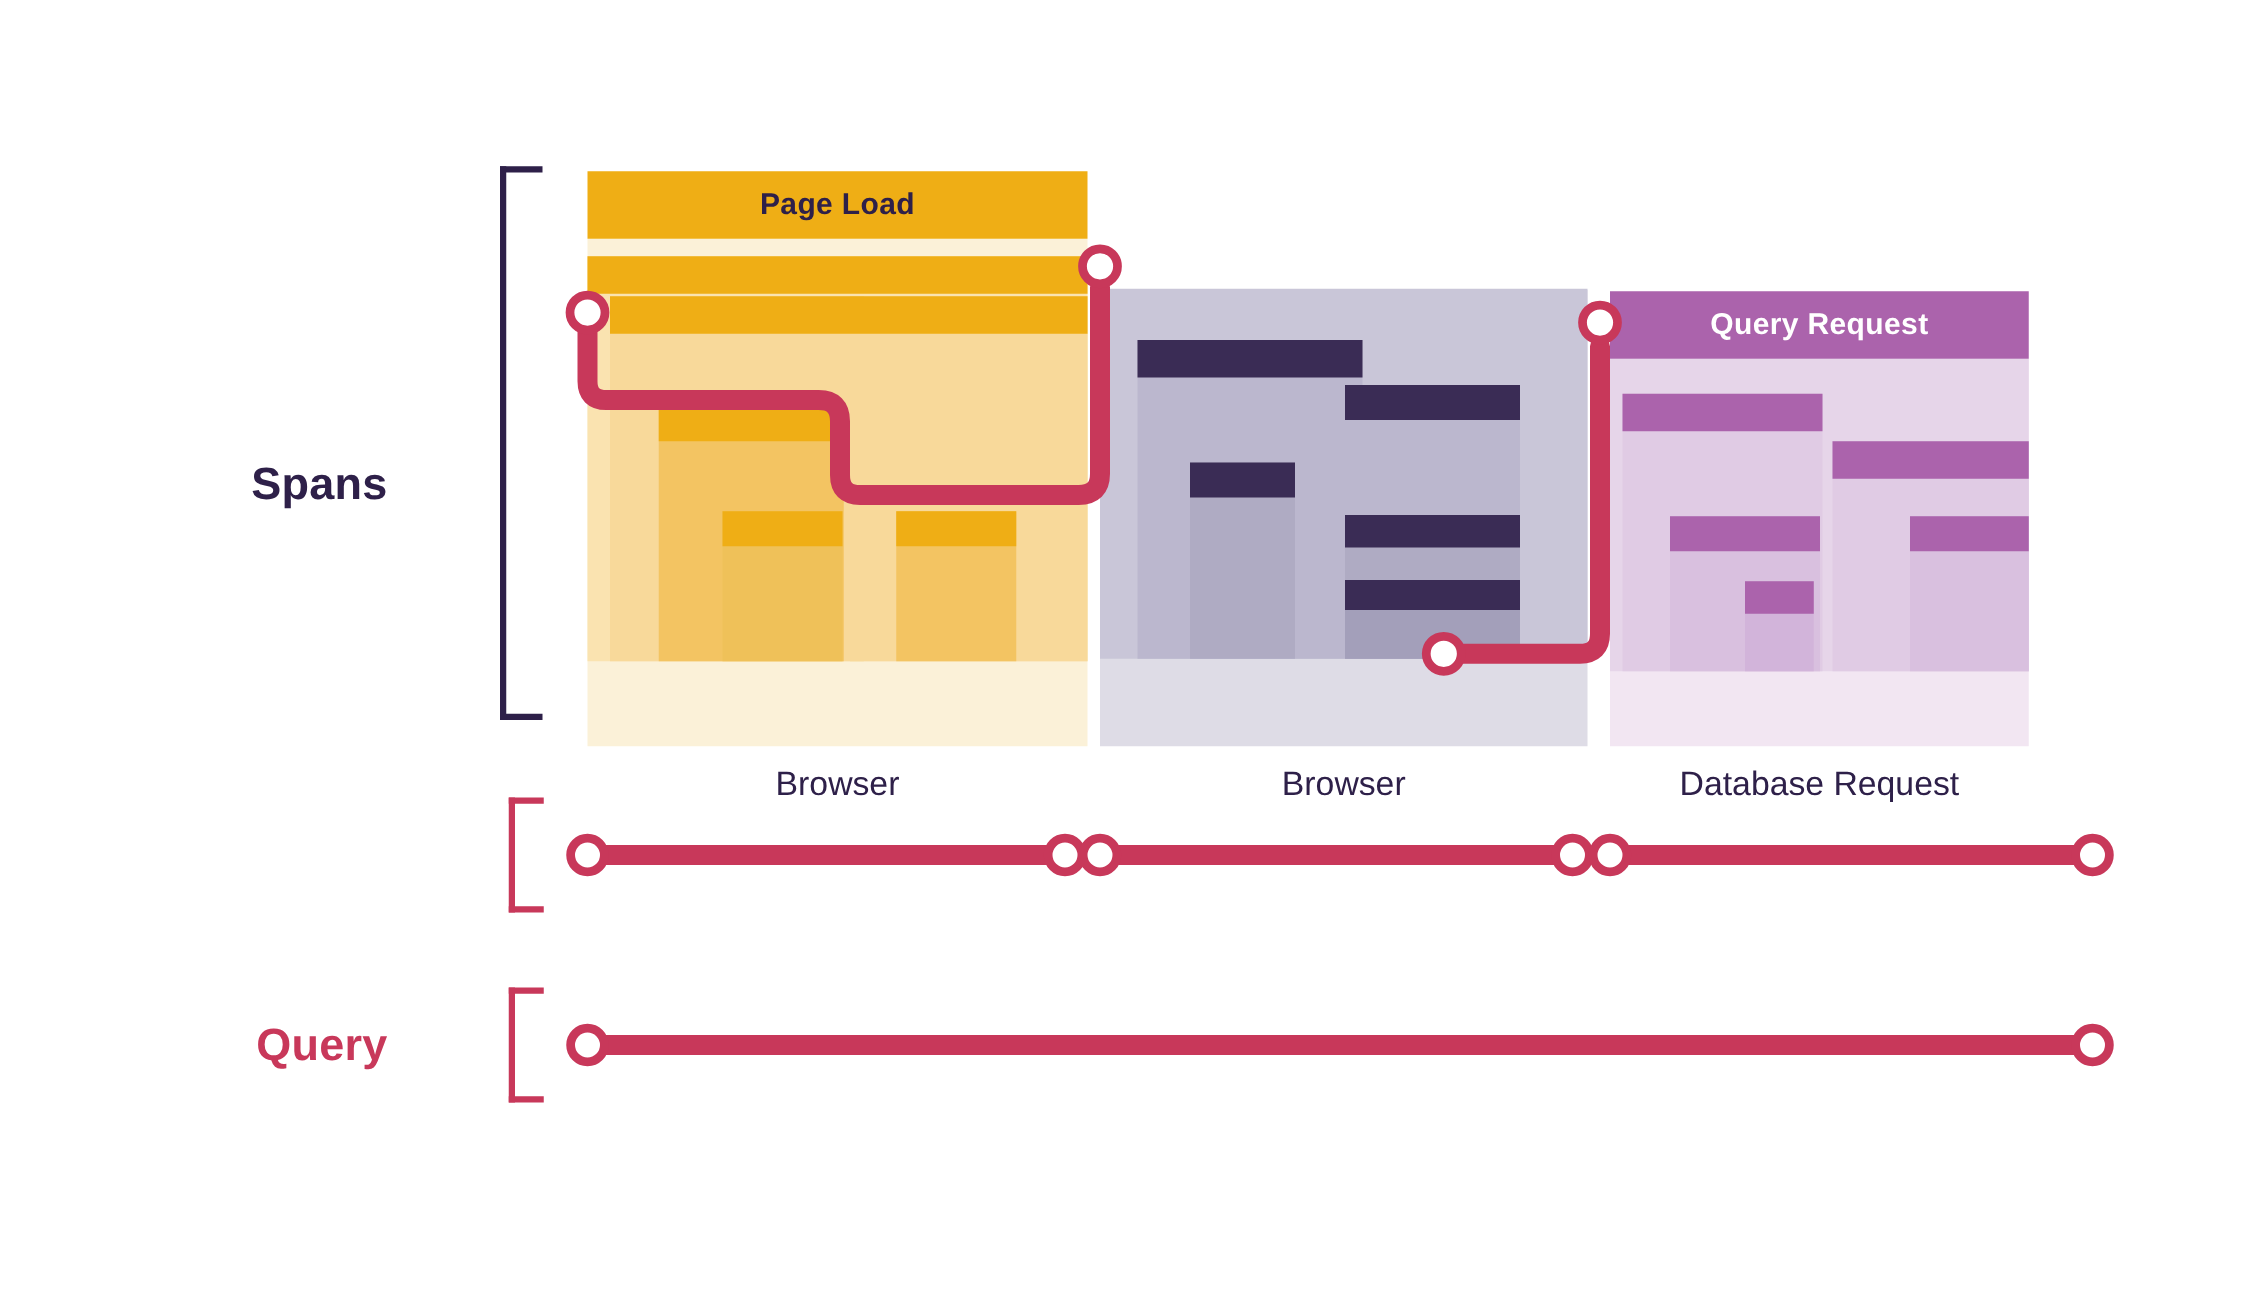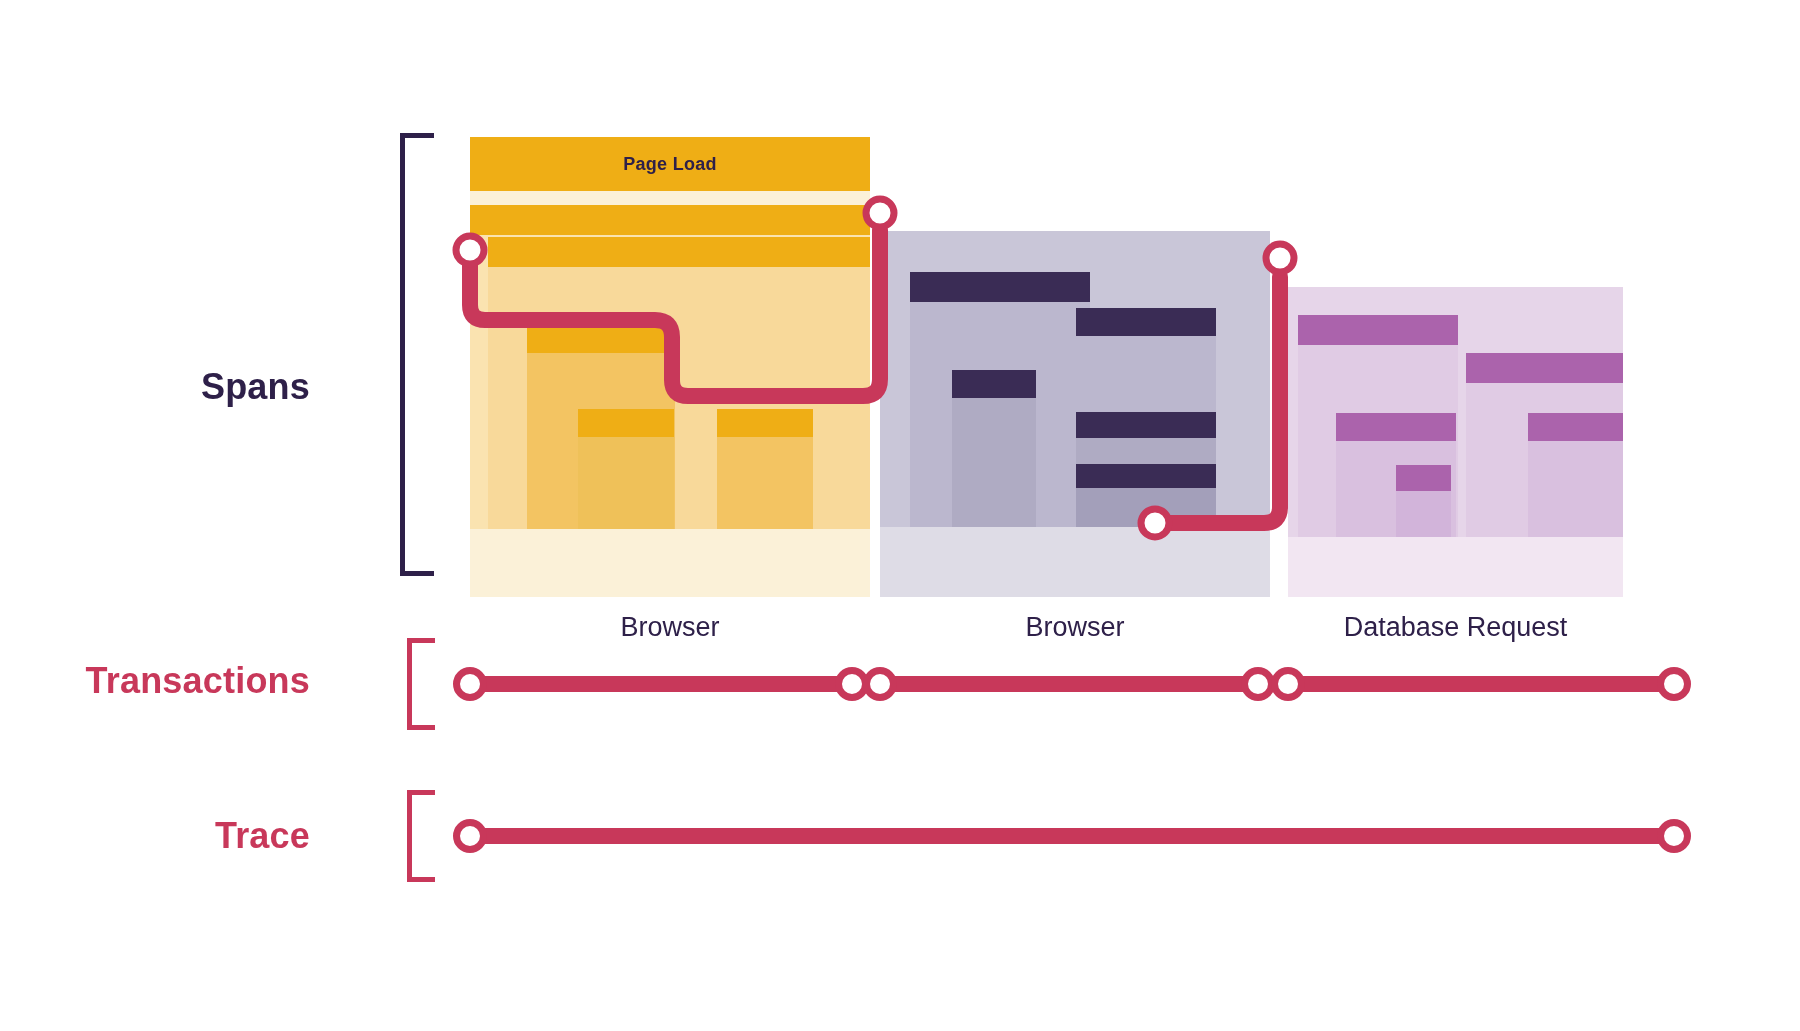--- a/index.html
+++ b/index.html
@@ -87,21 +87,21 @@
   }
   .group-header {
     position: absolute;
     left: 0;
     width: 100%;
     height: 54px;
     box-sizing: border-box;
     display: flex;
     align-items: center;
     justify-content: center;
-    font-size: 18px;
+    font-size: 24px;
     font-weight: bold;
     letter-spacing: 0.3px;
   }
   .group-body {
     position: absolute;
     left: 0;
     width: 100%;
   }
   .bar {
     position: absolute;
@@ -149,22 +149,21 @@
     border: 7px solid #C8385A;
     box-sizing: border-box;
   }
 </style>
 </head>
 <body>
 
 <div id="stage">
 
   <div class="row-label" id="label-spans">Spans</div>
-  <div class="row-label" id="label-transactions">Transactions</div>
-  <div class="row-label" id="label-trace">Trace</div>
+  <div class="row-label" id="label-trace">Query</div>
 
   <div class="bracket" id="bracket-spans"></div>
   <div class="bracket" id="bracket-transactions"></div>
   <div class="bracket" id="bracket-trace"></div>
 
   <div id="groups-layer">
       <div class="group" style="left: 470px; top: 137px; width: 400px; height: 460px;">
         <div class="group-body" style="top: 54px; height: 406px; background: rgb(251, 241, 216);"></div>
         <div class="bar" style="left: 0px; width: 400px; top: 68px; height: 324px; background: rgb(250, 227, 176);">
           <div class="bar-cap" style="height: 30px; background: rgb(239, 174, 21);"></div>
@@ -219,20 +218,23 @@
           <div class="bar-cap" style="height: 28px; background: rgb(171, 99, 172);"></div>
         </div>
         <div class="bar" style="left: 108px; width: 55px; top: 232px; height: 72px; background: rgb(210, 180, 218);">
           <div class="bar-cap" style="height: 26px; background: rgb(171, 99, 172);"></div>
         </div>
         <div class="bar" style="left: 178px; width: 157px; top: 120px; height: 184px; background: rgb(224, 203, 228);">
           <div class="bar-cap" style="height: 30px; background: rgb(171, 99, 172);"></div>
         </div>
         <div class="bar" style="left: 240px; width: 95px; top: 180px; height: 124px; background: rgb(217, 192, 223);">
           <div class="bar-cap" style="height: 28px; background: rgb(171, 99, 172);"></div>
+        </div>
+        <div class="group-header" style="background: rgb(171, 99, 172); color: rgb(255, 255, 255);">
+          <span>Query Request</span>
         </div>
       </div>
       <div class="group-caption" style="left: 1288px; width: 335px;">Database Request</div>
     </div>
 
   <svg id="connector-svg" viewBox="0 0 1800 1031">
     <g id="connector-paths">
         <path d="M 470 250 L 470 305 Q 470 320 485 320 L 655 320 Q 672 320 672 337 L 672 380 Q 672 396 688 396 L 863 396 Q 880 396 880 379 L 880 230" fill="none" stroke="#C8385A" stroke-width="16" stroke-linecap="round" stroke-linejoin="round"></path>
         <path d="M 1155 523 L 1264 523 Q 1280 523 1280 507 L 1280 277" fill="none" stroke="#C8385A" stroke-width="16" stroke-linecap="round" stroke-linejoin="round"></path>
       </g>

